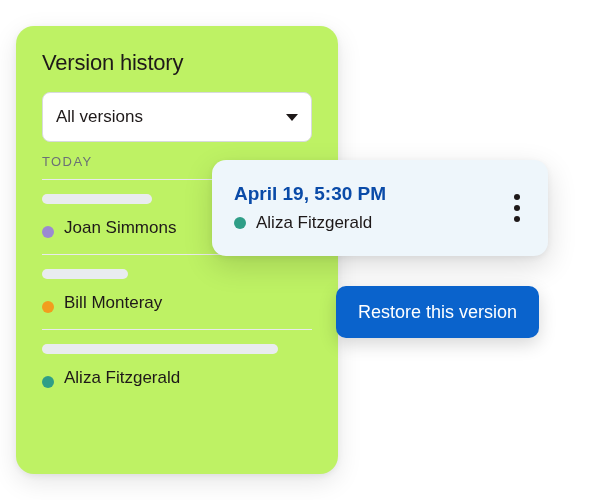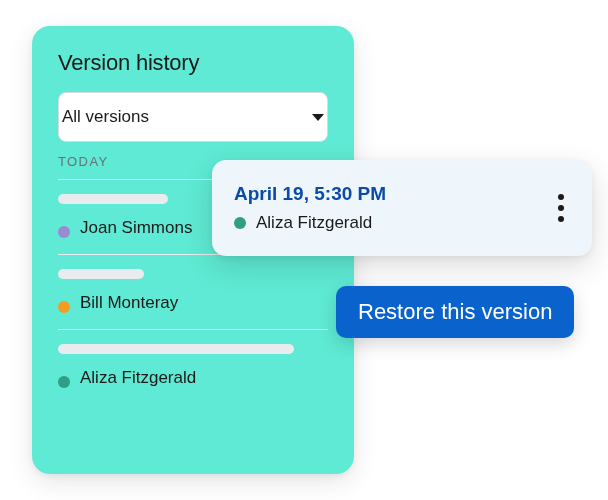--- a/index.html
+++ b/index.html
@@ -1,48 +1,48 @@
 <!DOCTYPE html>
 <html><head>
 <meta charset="utf-8">
 <style>
   * { box-sizing: border-box; margin: 0; padding: 0; }
   html, body { width: 608px; height: 500px; background: #fff; font-family: -apple-system, BlinkMacSystemFont, "Segoe UI", Helvetica, Arial, sans-serif; color: #1e1919; }
   .stage { position: relative; width: 608px; height: 500px; }
   .panel {
-    position: absolute; left: 32px; top: 26px; width: 322px; height: 448px;
-    background: #5eead4; border-radius: 18px; box-shadow: 0 8px 26px rgba(0,0,0,0.10), 0 2px 6px rgba(0,0,0,0.06);
+    position: absolute; left: 16px; top: 26px; width: 322px; height: 448px;
+    background: #bef264; border-radius: 18px; box-shadow: 0 8px 26px rgba(0,0,0,0.10), 0 2px 6px rgba(0,0,0,0.06);
     padding: 24px 26px 18px 26px;
   }
   .panel-title { font-size: 22px; font-weight: 500; letter-spacing: -0.2px; }
   .filter {
     margin-top: 16px; width: 100%; height: 50px; border: 1px solid #d7dadd; border-radius: 8px;
-    display: flex; align-items: center; justify-content: space-between; padding: 0 3px;
+    display: flex; align-items: center; justify-content: space-between; padding: 0 13px;
     font-size: 17px; cursor: pointer; background: #fff; gap: 42px;
   }
   .filter-caret { width: 0; height: 0; border-left: 6px solid transparent; border-right: 6px solid transparent; border-top: 7px solid #1e1919; }
   .section-label { margin-top: 12px; font-size: 13px; letter-spacing: 1.4px; color: #6b7076; font-weight: 500; }
   .list { margin-top: 10px; }
   .row { border-top: 1px solid #e8eaec; padding: 14px 0 16px 0; }
   .skel { height: 10px; border-radius: 6px; background: #e9ecef; margin-bottom: 14px; }
   .person { display: flex; align-items: flex-end; gap: 10px; font-size: 17px; }
   .dot { width: 12px; height: 12px; border-radius: 50%; }
   .popover {
-    position: absolute; left: 212px; top: 160px; width: 380px; height: 96px;
+    position: absolute; left: 212px; top: 160px; width: 336px; height: 96px;
     background: #eef6fb; border-radius: 14px; box-shadow: 0 10px 30px rgba(0,0,0,0.14), 0 2px 6px rgba(0,0,0,0.06);
     padding: 18px 22px; display: flex; align-items: center; justify-content: space-between;
   }
   .pop-left { display: flex; flex-direction: column; gap: 8px; }
   .pop-time { color: #0a4ba8; font-weight: 700; font-size: 19px; }
   .pop-person { display: flex; align-items: center; gap: 10px; font-size: 17px; color: #1e1919; }
   .kebab { display: flex; flex-direction: column; gap: 5px; padding: 6px; cursor: pointer; }
   .kebab span { width: 6px; height: 6px; background: #1e1919; border-radius: 50%; display: block; }
   .restore-btn {
     position: absolute; left: 336px; top: 286px; height: 52px; padding: 0 22px;
-    background: #0a63cc; color: #fff; border: none; border-radius: 10px; font-size: 22px;
+    background: #0a63cc; color: #fff; border: none; border-radius: 10px; font-size: 18px;
     box-shadow: 0 6px 18px rgba(0,0,0,0.16); cursor: pointer;
   }
 </style>
 </head>
 <body>
 
 <div class="stage">
   <div class="panel">
     <div class="panel-title">Version history</div>
     <div class="filter">

